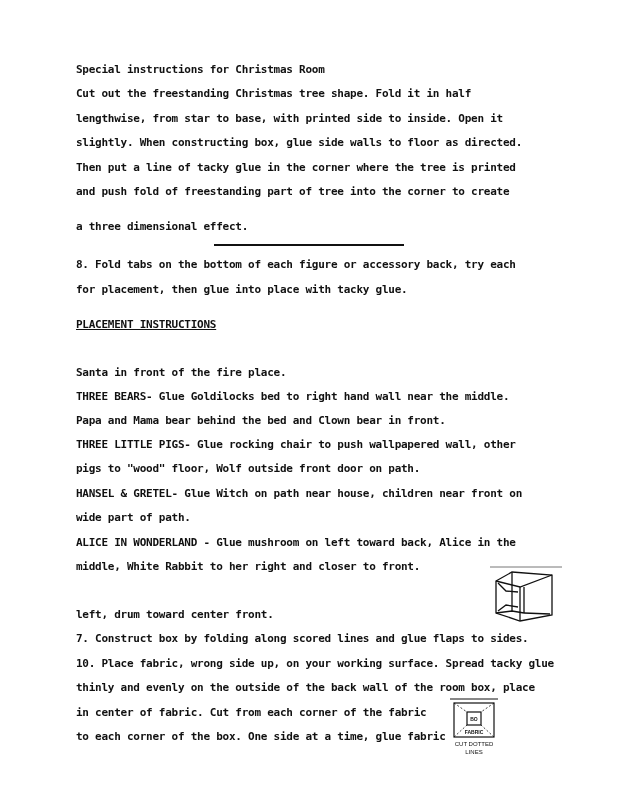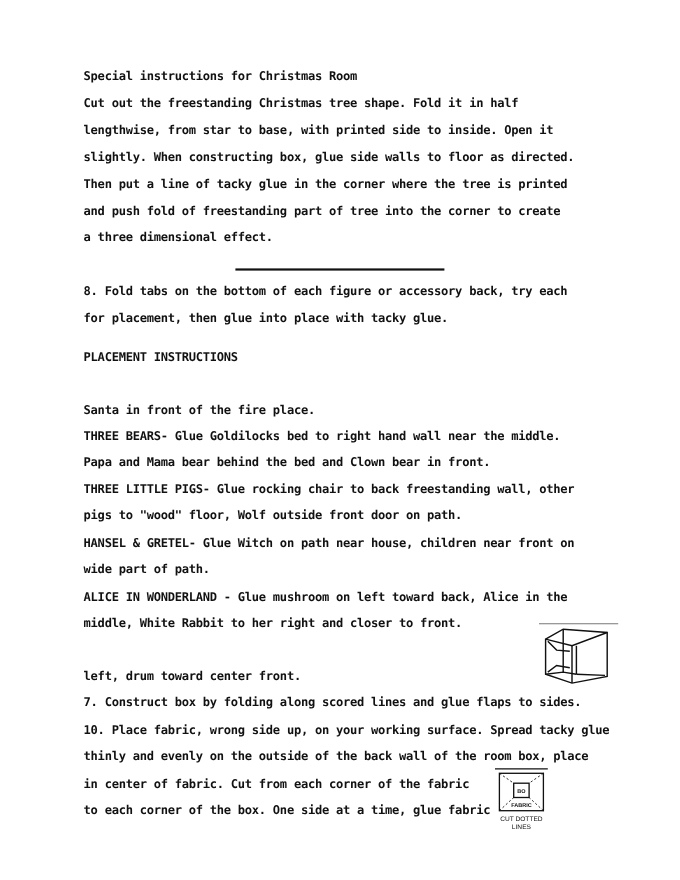--- a/index.html
+++ b/index.html
@@ -4,47 +4,47 @@
 <style>
   html, body { margin:0; padding:0; background:#ffffff; }
   body { width:618px; height:800px; position:relative; overflow:hidden; }
   .page { position:absolute; left:0; top:0; width:618px; height:800px; background:#fff; }
   .line {
     position:absolute; left:76px;
     font-family:"DejaVu Sans Mono", "Liberation Mono", monospace;
     font-size:11px; font-weight:bold; color:#111;
     white-space:nowrap; letter-spacing:-0.25px;
   }
-  .u { }
+  .u { text-decoration:underline; }
   .rule { position:absolute; left:214px; top:244px; width:190px; height:2px; background:#111; }
   .fig { position:absolute; }
 </style>
 </head>
 <body>
 
 <div class="page">
 
   <div class="line" style="top:63px">Special instructions for Christmas Room</div>
   <div class="line" style="top:87px">Cut out the freestanding Christmas tree shape. Fold it in half</div>
   <div class="line" style="top:112px">lengthwise, from star to base, with printed side to inside. Open it</div>
   <div class="line" style="top:136px">slightly. When constructing box, glue side walls to floor as directed.</div>
   <div class="line" style="top:161px">Then put a line of tacky glue in the corner where the tree is printed</div>
   <div class="line" style="top:185px">and push fold of freestanding part of tree into the corner to create</div>
-  <div class="line" style="top:209px">a three dimensional effect.</div>
+  <div class="line" style="top:220px">a three dimensional effect.</div>
 
   <div class="rule"></div>
 
   <div class="line" style="top:258px">8. Fold tabs on the bottom of each figure or accessory back, try each</div>
   <div class="line" style="top:283px">for placement, then glue into place with tacky glue.</div>
 
   <div class="line u" style="top:318px">PLACEMENT INSTRUCTIONS</div>
   <div class="line" style="top:366px">Santa in front of the fire place.</div>
   <div class="line" style="top:390px">THREE BEARS- Glue Goldilocks bed to right hand wall near the middle.</div>
   <div class="line" style="top:414px">Papa and Mama bear behind the bed and Clown bear in front.</div>
-  <div class="line" style="top:438px">THREE LITTLE PIGS- Glue rocking chair to back freestanding wall, other</div>
+  <div class="line" style="top:438px">THREE LITTLE PIGS- Glue rocking chair to push wallpapered wall, other</div>
   <div class="line" style="top:462px">pigs to "wood" floor, Wolf outside front door on path.</div>
   <div class="line" style="top:487px">HANSEL &amp; GRETEL- Glue Witch on path near house, children near front on</div>
   <div class="line" style="top:511px">wide part of path.</div>
   <div class="line" style="top:536px">ALICE IN WONDERLAND - Glue mushroom on left toward back, Alice in the</div>
   <div class="line" style="top:560px">middle, White Rabbit to her right and closer to front.</div>
   <div class="line" style="top:608px">left, drum toward center front.</div>
 
   <div class="line" style="top:632px">7. Construct box by folding along scored lines and glue flaps to sides.</div>
 
   <div class="line" style="top:657px">10. Place fabric, wrong side up, on your working surface. Spread tacky glue</div>

